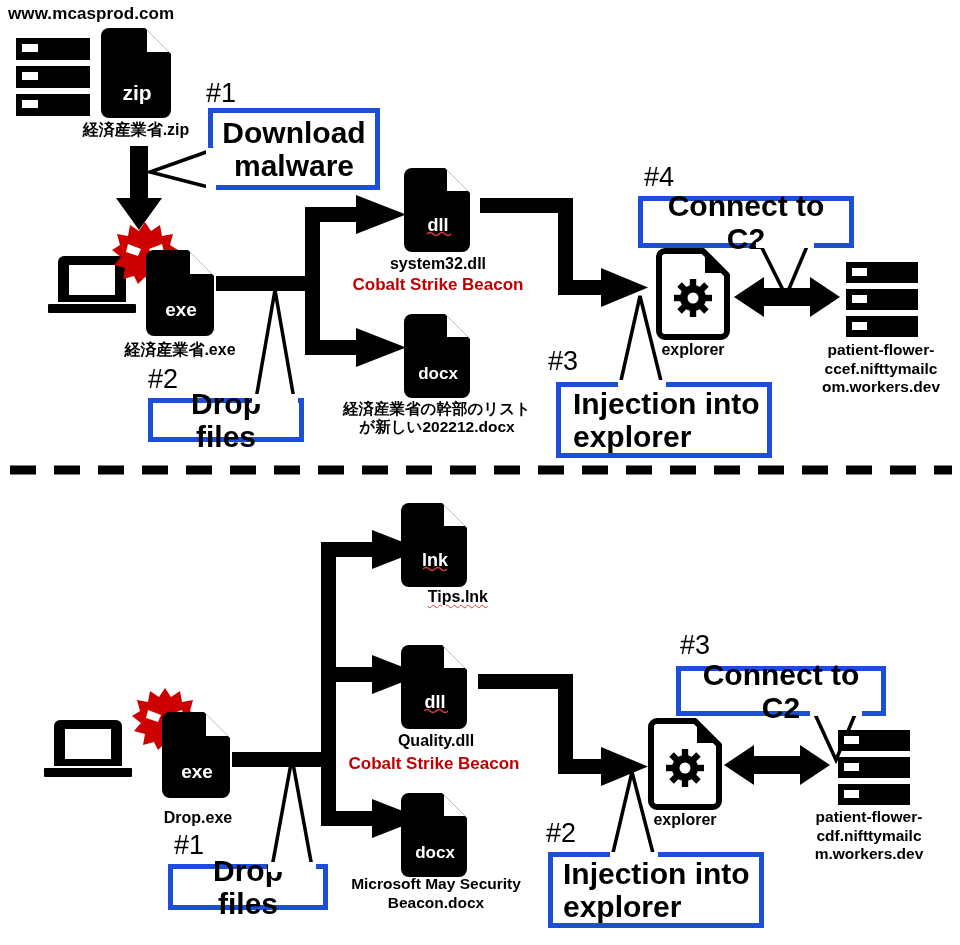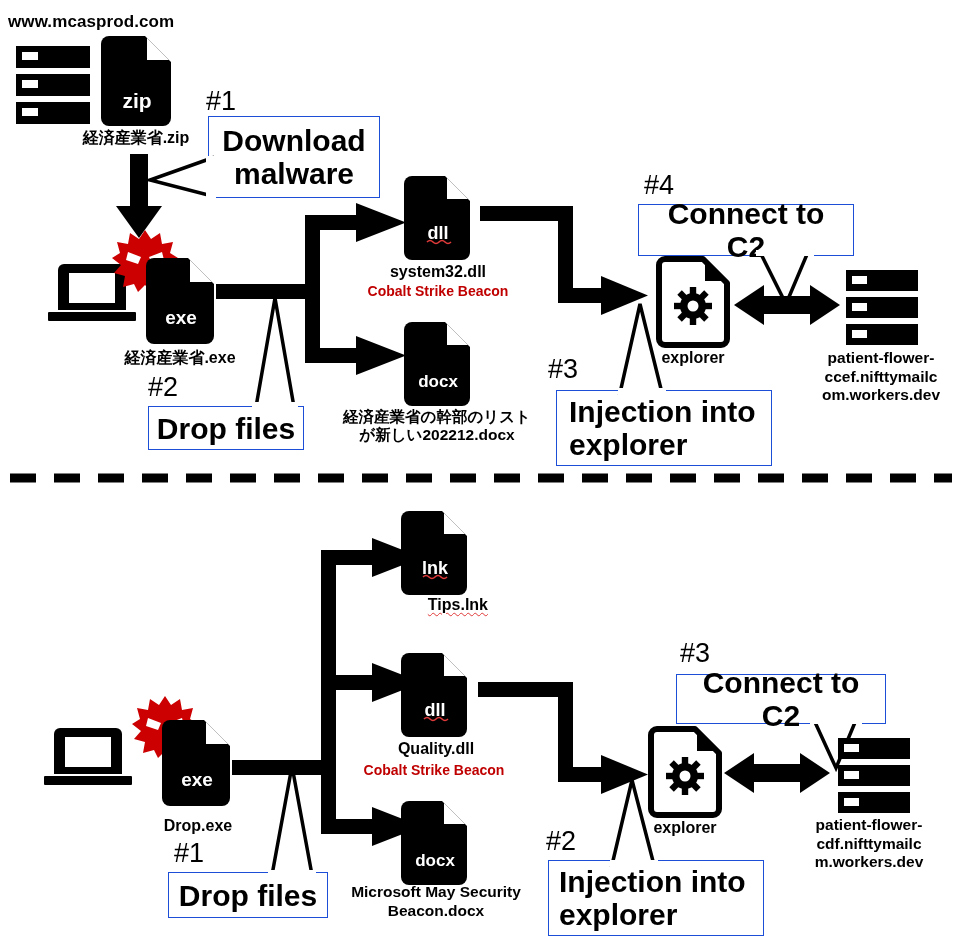--- a/index.html
+++ b/index.html
@@ -4,29 +4,29 @@
 <style>
   html,body{margin:0;padding:0;}
   body{
     width:960px;height:945px;
     background:#ffffff;
     font-family:"Liberation Sans","DejaVu Sans",sans-serif;
     color:#000;
     overflow:hidden;
     position:relative;
   }
-  #stage{position:absolute;left:0;top:8px;width:960px;height:904px;}
+  #stage{position:absolute;left:0;top:0;width:960px;height:904px;}
   .abs{position:absolute;}
   .url-top{font-size:17px;font-weight:bold;letter-spacing:.1px;}
   .cap{font-size:16px;font-weight:bold;}
   .cap-sm{font-size:15.5px;font-weight:bold;}
-  .beacon{color:#C00000;font-size:14px;font-weight:bold;}
+  .beacon{color:#C00000;font-size:17px;font-weight:bold;}
   .step{font-size:27px;font-weight:400;font-family:"Liberation Sans","DejaVu Sans",sans-serif;}
   .callout{
-    border:1px solid #1d4ed8;background:#fff;
+    border:5px solid #1d4ed8;background:#fff;
     display:flex;align-items:center;justify-content:center;
     text-align:center;font-weight:bold;line-height:1.1;
     box-sizing:border-box;
   }
   .callout .ctxt{display:block;width:100%;padding:0 6px;}
   .big{font-size:30px;}
   .spell{
     text-decoration:underline;
     text-decoration-style:wavy;
     text-decoration-color:#e03a3a;

